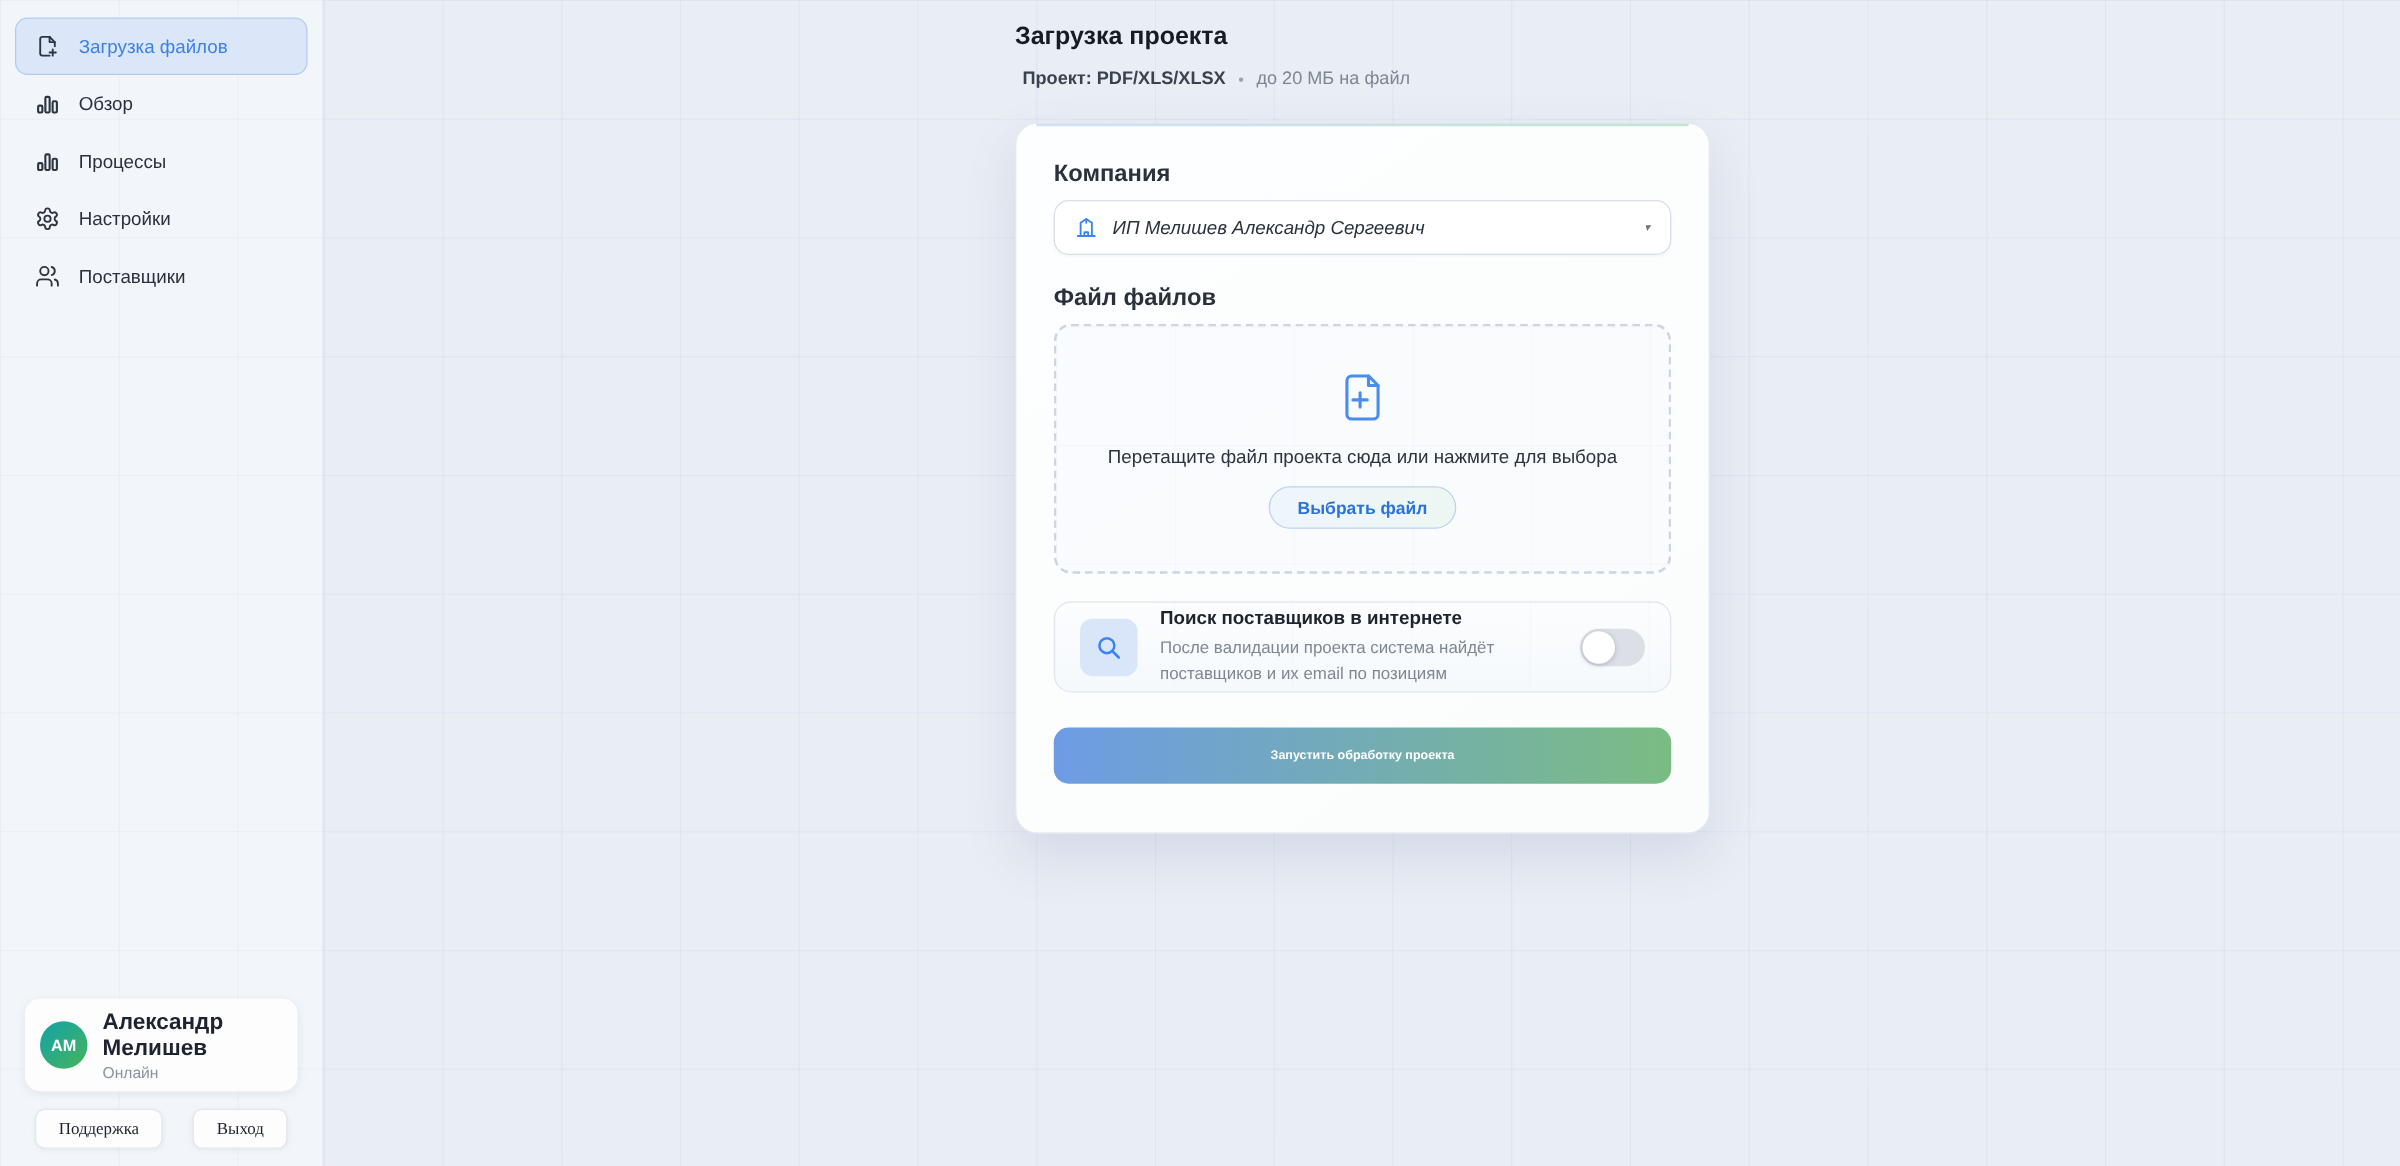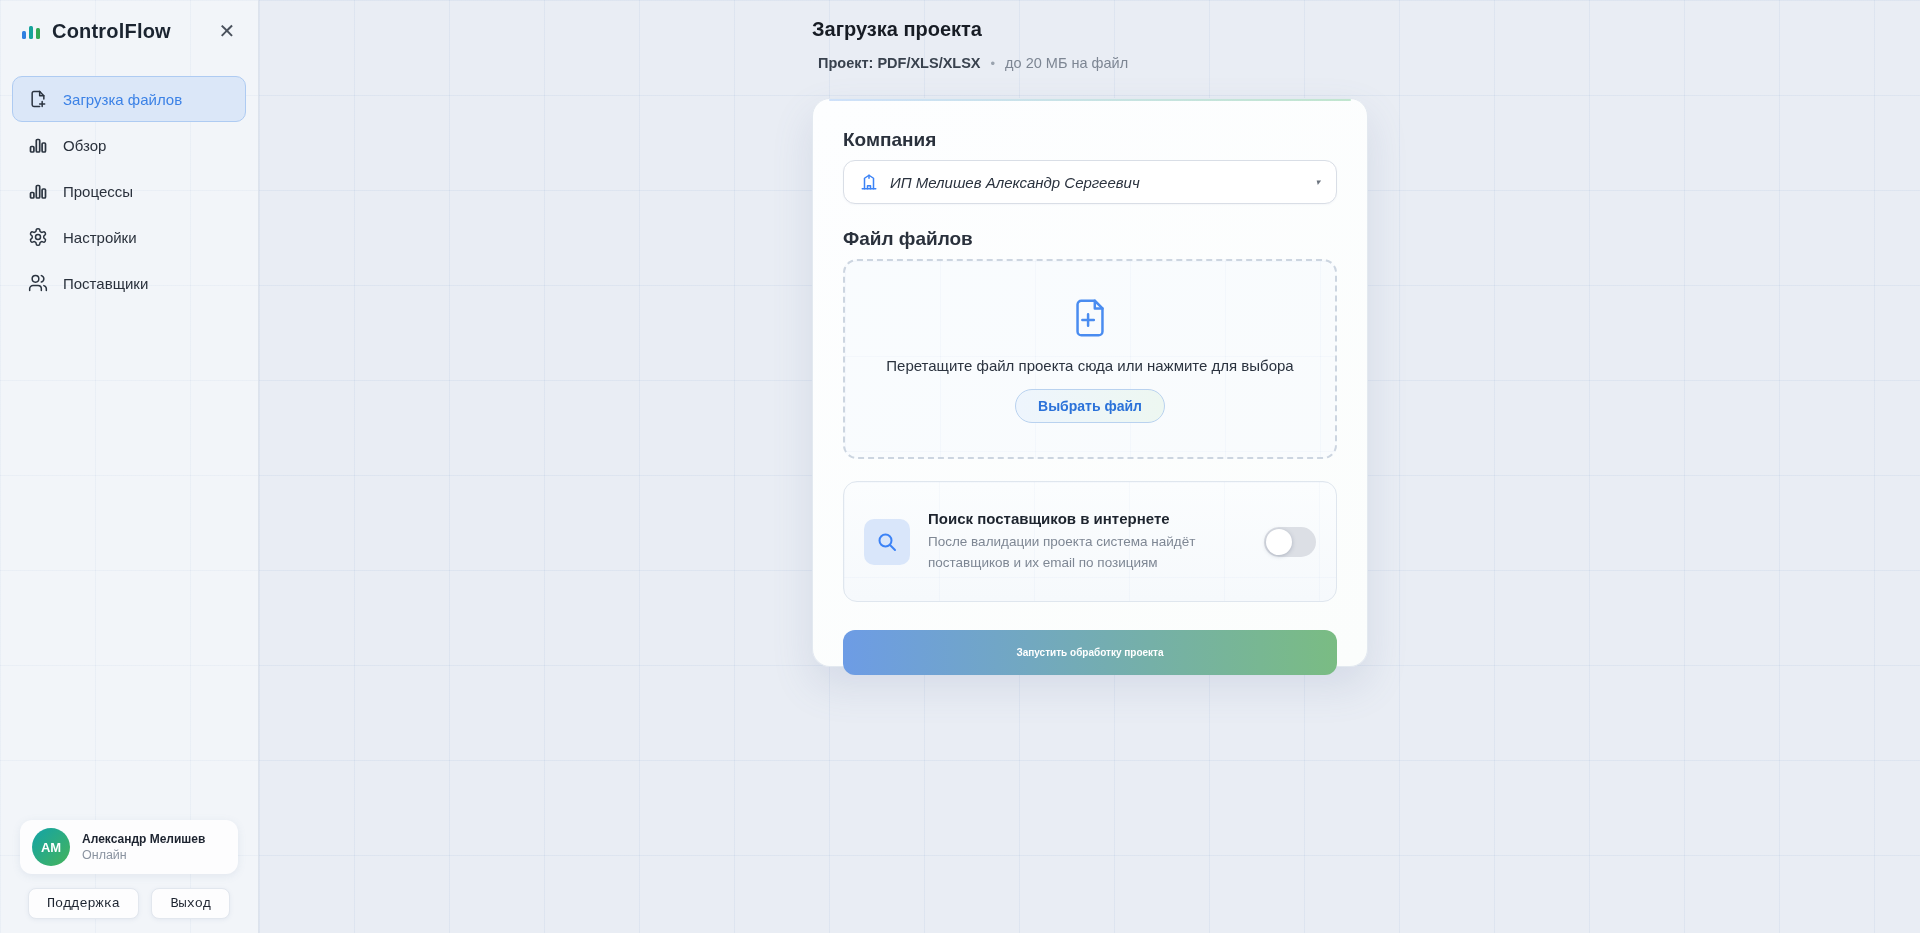--- a/index.html
+++ b/index.html
@@ -50,27 +50,27 @@
     margin:0 20px 14px; background:#fdfdfe; border-radius:12px;
     padding:8px 12px; display:flex; align-items:center; gap:12px;
     box-shadow:0 2px 8px rgba(110,130,165,0.12);
   }
   .avatar {
     width:38px; height:38px; border-radius:50%;
     background:linear-gradient(135deg,#12a3a8,#46b45a);
     color:#fff; font-size:13px; font-weight:700;
     display:flex; align-items:center; justify-content:center; flex:0 0 38px;
   }
-  .user-name { font-size:12px; font-weight:600; color:#1d2430; }
+  .user-name { font-size:18px; font-weight:600; color:#1d2430; }
   .user-status { font-size:12.5px; color:#8a93a0; margin-top:2px; }
   .sb-footer { display:flex; justify-content:space-between; padding:0 28px 14px; }
   .sb-footer button {
     background:#fdfdfe; border:1px solid #e2e7ee; border-radius:8px;
     padding:7px 18px; font-size:13.5px; color:#1d2430; cursor:pointer;
-    font-family:Liberation Mono, monospace; box-shadow:0 1px 4px rgba(110,130,165,0.10);
+    font-family:Liberation Serif, serif; box-shadow:0 1px 4px rgba(110,130,165,0.10);
   }
 
   
   .main {
     position:relative; z-index:1; flex:1; height:933px;
     background:
       linear-gradient(rgba(125,155,205,0.10) 1px, transparent 1px),
       linear-gradient(90deg, rgba(125,155,205,0.10) 1px, transparent 1px),
       #e9edf4;
     background-size:95px 95px, 95px 95px, auto;
@@ -121,21 +121,21 @@
   .dz-text { font-size:15px; color:#2b333f; margin-top:16px; }
   .choose-btn {
     margin-top:15px; padding:8px 22px; border-radius:17px;
     border:1px solid #b9d2ef;
     background:linear-gradient(90deg,#eef5fd,#edf7f1);
     color:#2b72d9; font-size:14px; font-weight:600; cursor:pointer;
     font-family:inherit;
   }
 
   .toggle-panel {
-    margin-top:22px; height:121px; border:1px solid #dfe6ee; border-radius:14px;
+    margin-top:22px; height:73px; border:1px solid #dfe6ee; border-radius:14px;
     background:
       linear-gradient(rgba(140,170,220,0.05) 1px, transparent 1px),
       linear-gradient(90deg, rgba(140,170,220,0.05) 1px, transparent 1px),
       linear-gradient(180deg,#fbfdfe,#f6f9fc);
     background-size:95px 95px, 95px 95px, auto;
     display:flex; align-items:center; padding:0 20px; gap:18px;
   }
   .tp-icon {
     width:46px; height:46px; border-radius:10px; background:#d9e6fa;
     display:flex; align-items:center; justify-content:center; flex:0 0 46px;
@@ -166,31 +166,20 @@
 <svg class="bg-decor" width="1920" height="933" viewBox="0 0 1920 933" xmlns="http://www.w3.org/2000/svg">
   <path d="M 260 760 C 600 690, 1000 740, 1400 800 S 1800 880, 1980 900" stroke="rgba(150,175,215,0.18)" stroke-width="2" fill="none"></path>
   <path d="M 1340 570 C 1500 690, 1700 700, 1960 620" stroke="rgba(150,200,175,0.35)" stroke-width="2" fill="none"></path>
   <path d="M 1380 840 C 1550 760, 1750 680, 1960 630" stroke="rgba(150,200,175,0.30)" stroke-width="2" fill="none"></path>
   <circle cx="718" cy="449" r="9" fill="rgba(90,140,230,0.16)"></circle>
   <circle cx="426" cy="663" r="7" fill="rgba(90,140,230,0.12)"></circle>
   <circle cx="1792" cy="757" r="9" fill="rgba(120,160,235,0.30)"></circle>
 </svg>
 
 <aside class="sidebar">
-  <div class="sb-header">
-    <span style="display:flex;">
-      <svg width="22" height="22" viewBox="0 0 22 22">
-        <rect x="2" y="11" width="4" height="8" rx="1.5" fill="#2f7fe0"></rect>
-        <rect x="9" y="6" width="4" height="13" rx="1.5" fill="#17a39b"></rect>
-        <rect x="16" y="8" width="4" height="11" rx="1.5" fill="#34a853"></rect>
-      </svg>
-    </span>
-    <span class="brand-name">ControlFlow</span>
-    <button class="close-btn">✕</button>
-  </div>
 
   <nav class="nav">
     <div class="nav-item active">
       <span class="ni-icon" style="color:#2b3440;">
         <svg width="20" height="20" viewBox="0 0 24 24" fill="none" stroke="currentColor" stroke-width="1.8" stroke-linecap="round" stroke-linejoin="round">
           <path d="M14 3H7a2 2 0 0 0-2 2v14a2 2 0 0 0 2 2h7"></path>
           <path d="M14 3l5 5v4"></path>
           <path d="M14 3v5h5"></path>
           <path d="M17 15v6 M14 18h6"></path>
         </svg>

